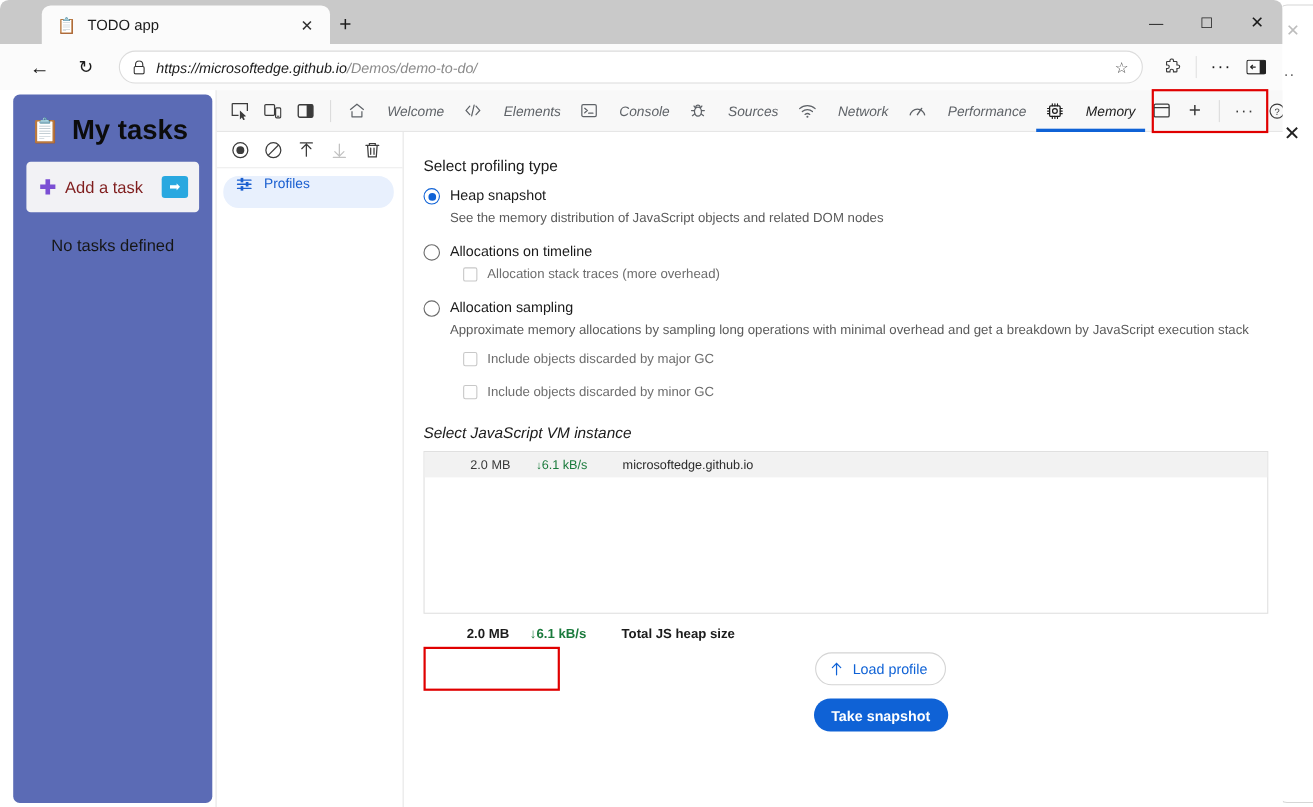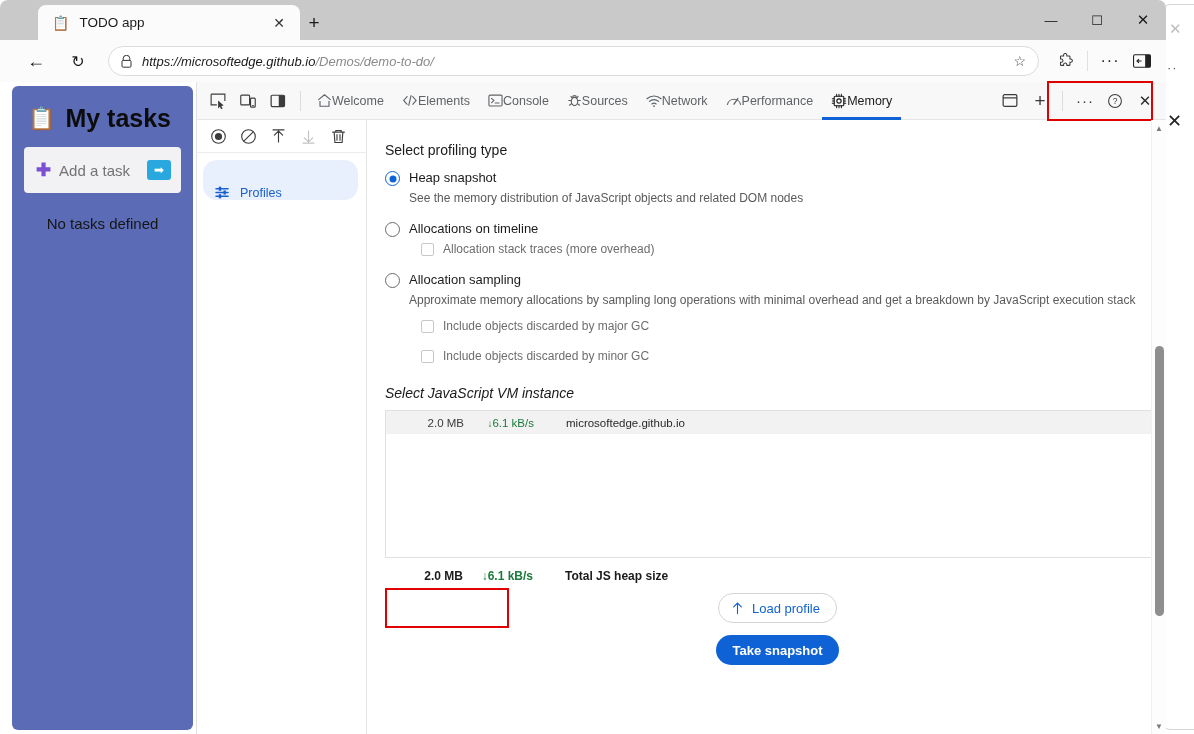--- a/index.html
+++ b/index.html
@@ -141,21 +141,21 @@
   }
   .app-title .emoji { font-size: 22px; margin-right: 10px; }
   .add-task {
     background: #f2f2f5;
     border-radius: 4px;
     height: 46px;
     display: flex; align-items: center;
     padding: 0 10px 0 12px;
   }
   .add-task .plus { color: #7b4fd4; font-size: 18px; font-weight: bold; margin-right: 8px; }
-  .add-task .placeholder { flex: 1; font-size: 15px; color: #737373; }
+  .add-task .placeholder { flex: 1; font-size: 15px; color: #7f1d1d; }
   .add-task .go {
     width: 24px; height: 20px; background: #29a8e0; border-radius: 3px;
     display: flex; align-items: center; justify-content: center;
     color: #fff; font-size: 12px;
   }
   .no-tasks {
     text-align: center; margin-top: 22px;
     font-size: 15px; color: #161616;
   }
 
@@ -178,23 +178,23 @@
   }
   .dt-icbtn {
     width: 28px; height: 26px;
     display: flex; align-items: center; justify-content: center;
     color: #3b3b3b;
     margin: 0 1px;
   }
   .dt-vsep { width: 1px; height: 20px; background: #dcdcdc; margin: 0 7px; }
   .dt-tab {
     height: 38px; padding: 0 9px;
-    display: flex; align-items: center; gap: 0;
+    display: flex; align-items: center; gap: 20px;
     font-size: 12.5px; color: #5f6368;
-    position: relative; white-space: nowrap;
+    position: relative; white-space: nowrap; font-style: italic;
   }
   .dt-tab .tab-ico { display: flex; align-items: center; color: #5f6368; }
   .dt-tab.active { color: #1b1b1b; }
   .dt-tab.active::after {
     content: ""; position: absolute; left: 0; right: 0; bottom: 0;
     height: 3px; background: #0f62d6;
   }
   .dt-tab.active .tab-ico { color: #1b1b1b; }
   .highlight-box {
     position: absolute;
@@ -222,22 +222,22 @@
     padding-left: 6px;
   }
   .dt-toolbar .tool {
     width: 30px; height: 26px;
     display: flex; align-items: center; justify-content: center;
     color: #3c3c3c;
   }
   .dt-toolbar .tool.disabled { color: #c2c2c2; }
   .tree-item {
     margin: 7px 8px 0 6px;
-    height: 40px; border-radius: 14px;
-    display: flex; align-items: flex-end; gap: 10px;
+    height: 29px; border-radius: 14px;
+    display: flex; align-items: flex-start; gap: 10px;
     padding-left: 12px;
     font-size: 12.5px;
     background: #e8f0fd; color: #1a5fd0;
   }
   .tree-item .tree-ico { display: flex; align-items: center; color: #1a5fd0; }
 
   
   .dt-main {
     flex: 1; min-width: 0;
     padding: 22px 0 0 18px;

